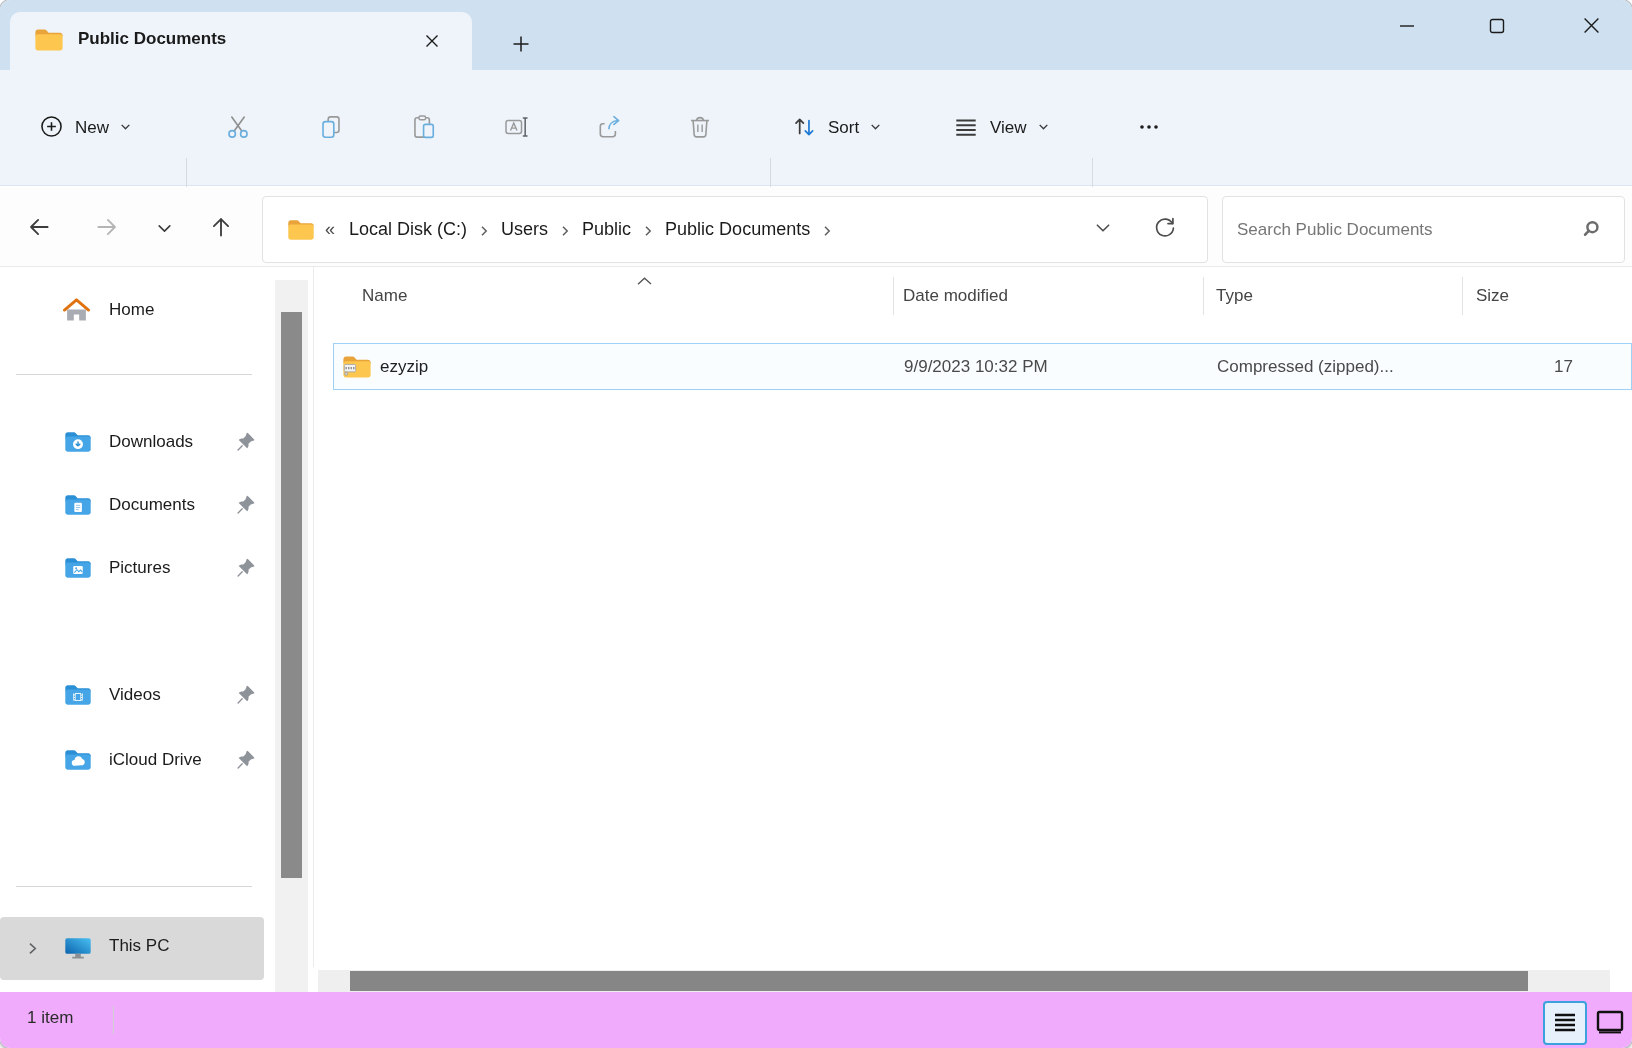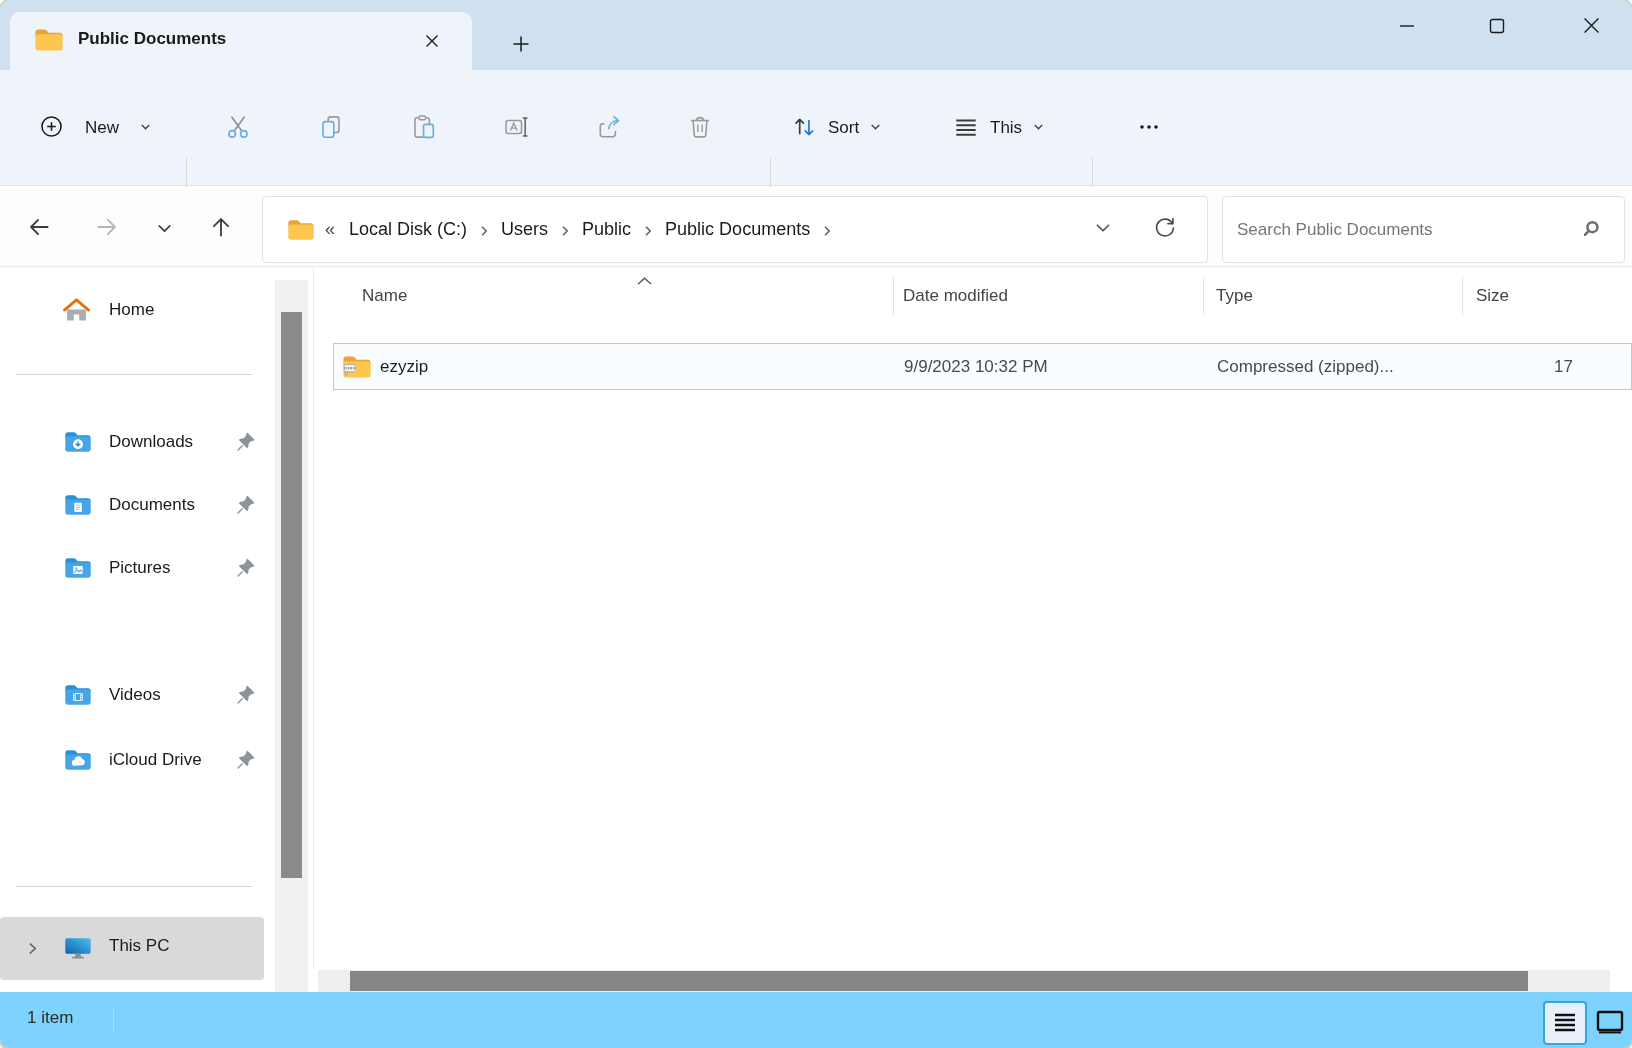--- a/index.html
+++ b/index.html
@@ -37,21 +37,21 @@
   .col-head{position:absolute;font-size:17px;color:#454545;white-space:nowrap;}
   .head-sep{position:absolute;top:277px;width:1px;height:38px;background:#e3e3e3;}
   .file-row{position:absolute;left:333px;top:343px;width:1299px;height:47px;background:#fafdff;
             border:1px solid #9fd0f5;}
   .cell{position:absolute;top:50%;transform:translateY(-50%);font-size:17px;white-space:nowrap;}
   
   .vtrack{left:275px;top:280px;width:33px;height:716px;background:#f1f1f1;}
   .vthumb{left:281px;top:312px;width:21px;height:566px;background:#8a8a8a;}
   .htrack{left:318px;top:970px;width:1292px;height:22px;background:#efefef;}
   .hthumb{left:350px;top:971px;width:1178px;height:20px;background:#868686;}
-  .statusbar{left:0;top:992px;width:1632px;height:56px;background:#7dd3fc;}
+  .statusbar{left:0;top:992px;width:1632px;height:56px;background:#f0abfc;}
   .viewbtn{position:absolute;border-radius:4px;display:flex;align-items:center;justify-content:center;}
   .viewbtn.active{border:2px solid #3ba2de;background:#e6f1fb;}
 </style>
 </head>
 <body>
 
 <div class="window">
 
   <div class="abs tabstrip">
     <div class="abs tab">
@@ -84,21 +84,21 @@
           </svg></span>
     </button>
     <button class="abs icon-btn" style="left:1568px;top:4px;width:46px;height:46px">
       <span><svg width="17" height="17" viewBox="0 0 16 16">
             <path d="M1.5 1.5l13 13M14.5 1.5l-13 13" stroke="#1b1b1b" stroke-width="1.3"></path>
           </svg></span>
     </button>
   </div>
 
   <div class="abs toolbar">
-    <button class="abs icon-btn" style="left:26px;top:33px;height:50px;padding:0 12px;gap:20px">
+    <button class="abs icon-btn" style="left:26px;top:33px;height:50px;padding:0 12px;gap:10px">
       <span><svg width="27" height="27" viewBox="0 0 26 26">
             <circle cx="13" cy="13" r="9.2" fill="none" stroke="#1b1b1b" stroke-width="1.5"></circle>
             <path d="M13 8.8v8.4M8.8 13h8.4" stroke="#1b1b1b" stroke-width="1.5"></path>
           </svg></span>
       <span class="tb-label">New</span>
       <span><svg width="13" height="13" viewBox="0 0 12 12">
             <path d="M2.5 4.5l3.5 3.5 3.5-3.5" stroke="#3b3b3b" stroke-width="1.3" fill="none"></path>
           </svg></span>
     </button>
     <div class="abs tb-sep" style="left:186px"></div>
@@ -154,21 +154,21 @@
           </svg></span>
       <span class="tb-label">Sort</span>
       <span><svg width="13" height="13" viewBox="0 0 12 12">
             <path d="M2.5 4.5l3.5 3.5 3.5-3.5" stroke="#3b3b3b" stroke-width="1.3" fill="none"></path>
           </svg></span>
     </button>
     <button class="abs icon-btn" style="left:944px;top:33px;height:50px;padding:0 8px;gap:10px">
       <span><svg width="28" height="28" viewBox="0 0 26 26">
             <path d="M4 7h18M4 11.4h18M4 15.8h18M4 20.2h18" stroke="#3b3b3b" stroke-width="1.7"></path>
           </svg></span>
-      <span class="tb-label">This</span>
+      <span class="tb-label">View</span>
       <span><svg width="13" height="13" viewBox="0 0 12 12">
             <path d="M2.5 4.5l3.5 3.5 3.5-3.5" stroke="#3b3b3b" stroke-width="1.3" fill="none"></path>
           </svg></span>
     </button>
     <div class="abs tb-sep" style="left:1092px"></div>
     <button class="abs icon-btn" style="left:1126px;top:36px;width:46px;height:44px">
       <span><svg width="26" height="26" viewBox="0 0 26 26">
             <circle cx="6" cy="13" r="1.8" fill="#1b1b1b"></circle>
             <circle cx="13" cy="13" r="1.8" fill="#1b1b1b"></circle>
             <circle cx="20" cy="13" r="1.8" fill="#1b1b1b"></circle>

